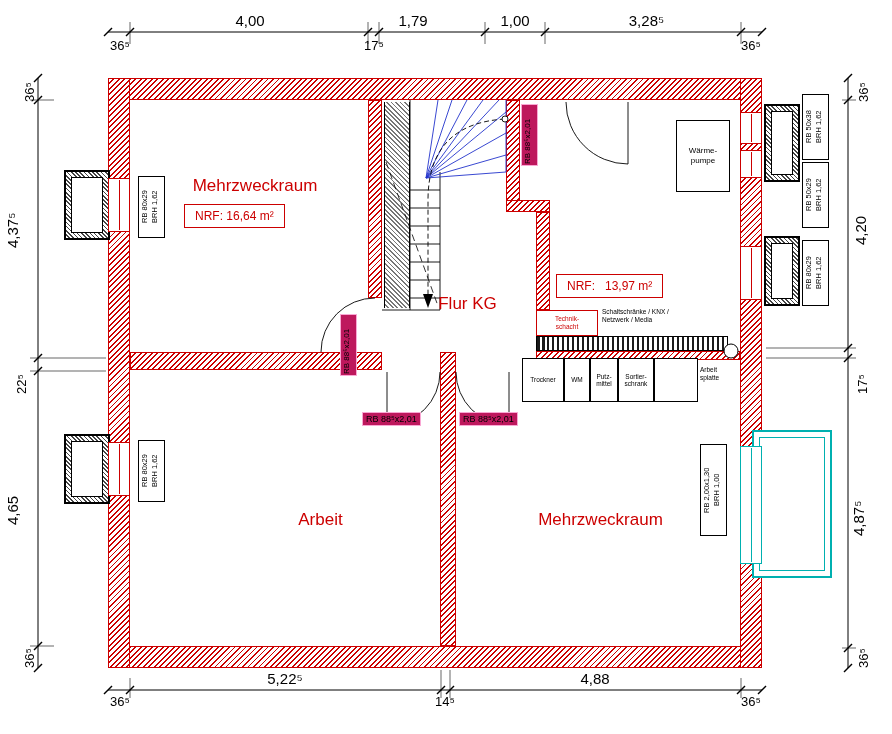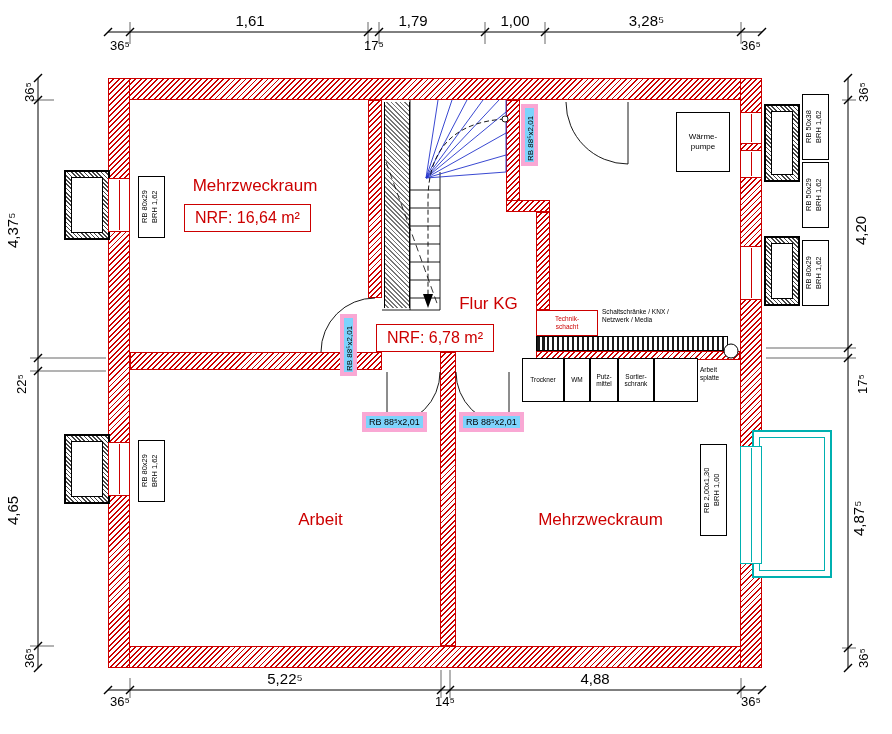--- a/index.html
+++ b/index.html
@@ -12,25 +12,25 @@
 .blackband{position:absolute;border:1px solid #000;background:repeating-linear-gradient(90deg,#1a1a1a 0 2.5px,#fff 2.5px 5px)}
 .lightwell{position:absolute;border:2px solid #000;background:repeating-linear-gradient(45deg,#fff 0 1.8px,#444 1.8px 3px)}
 .lw-in{position:absolute;left:5px;top:5px;right:5px;bottom:5px;background:#fff;border:1px solid #000}
 .lightwell.teal{border-color:#00b0b0;background:#fff}
 .lightwell.teal .lw-in{border:1px solid #00b0b0}
 .window{position:absolute;background:#fff;border:1px solid #c00}
 .window i{position:absolute;left:50%;top:1px;bottom:1px;width:1px;background:#c00}
 .window.teal{border-color:#00b0b0}
 .window.teal i{background:#00b0b0}
 .roomname{position:absolute;color:#cc0000;font-size:17px;text-align:center;white-space:nowrap}
-.nrf{position:absolute;color:#cc0000;font-size:16px;border:1.4px solid #cc0000;background:rgba(255,255,255,.93);padding:4px 10px;white-space:pre}
+.nrf{position:absolute;color:#cc0000;font-size:12px;border:1.4px solid #cc0000;background:rgba(255,255,255,.93);padding:4px 10px;white-space:pre}
 .dim{position:absolute;font-size:15px;text-align:center;white-space:nowrap}
 .dims{position:absolute;font-size:13px;text-align:center;white-space:nowrap}
 .vt{writing-mode:vertical-rl;transform:rotate(180deg);text-align:center}
-.dlabel{position:absolute;font-size:9px;line-height:1.15;border:4px solid #f9a8d4;background:#7dd3fc;padding:1px 3px;white-space:nowrap}
+.dlabel{position:absolute;font-size:9px;line-height:1.15;border:1px solid #f9a8d4;background:#be185d;padding:1px 3px;white-space:nowrap}
 .dlabel.v{writing-mode:vertical-rl;transform:rotate(180deg);font-size:8px;padding:1px}
 .wlabel{position:absolute;border:1px solid #000;background:#fff;font-size:7.5px;line-height:1.3;text-align:center;padding:1px}
 .wlabel.v{writing-mode:vertical-rl;transform:rotate(180deg)}
 .eqbox{position:absolute;border:1px solid #000;background:#fff;font-size:8px;line-height:1.25;text-align:center;display:flex;flex-direction:column;align-items:center;justify-content:center}
 .tsbox{position:absolute;border:1px solid #c00;background:#fff;color:#c00;font-size:6.5px;line-height:1.2;text-align:center;display:flex;flex-direction:column;align-items:center;justify-content:center}
 .appl{position:absolute;border:1px solid #000;background:#fff;font-size:6.5px;line-height:1.15;text-align:center;display:flex;flex-direction:column;align-items:center;justify-content:center}
 .tinytext{position:absolute;font-size:6.5px;line-height:1.25}
 svg.lines{position:absolute;left:0;top:0}
 </style>
 </head>
@@ -188,29 +188,29 @@
     <g stroke="#000" stroke-width="0.9" fill="none">
       <rect x="661" y="365" width="30" height="24" rx="2"></rect>
       <circle cx="674" cy="377" r="6"></circle>
       <circle cx="687" cy="369" r="1.5"></circle>
     </g>
   </svg>
 
   <div class="roomname" style="left:170px;top:176px;width:170px">Mehrzweckraum</div>
   <div class="nrf" style="left:184px;top:204px">NRF: 16,64 m²</div>
 
-
-  <div class="roomname" style="left:426px;top:294px;width:125px">Flur KG</div>
-  <div class="nrf" style="left:376px;top:324px">NRF: 6,78 m²</div>
+  <div class="nrf" style="left:556px;top:274px">NRF:   13,97 m²</div>
+
+  <div class="roomname" style="left:405px;top:294px;width:125px">Flur KG</div>
 
   <div class="roomname" style="left:258px;top:510px;width:125px">Arbeit</div>
 
   <div class="roomname" style="left:518px;top:510px;width:165px">Mehrzweckraum</div>
 
-  <div class="eqbox" style="left:676px;top:112px;width:54px;height:60px">
+  <div class="eqbox" style="left:676px;top:120px;width:54px;height:72px">
     <div>Wärme-</div>
     <div>pumpe</div>
   </div>
   <div class="tsbox" style="left:536px;top:310px;width:62px;height:26px">
     <div>Technik-</div>
     <div>schacht</div>
   </div>
   <div class="tinytext" style="left:602px;top:308px;width:118px">
     <div>Schaltschränke / KNX /</div>
     <div>Netzwerk / Media</div>
@@ -259,21 +259,21 @@
   </div>
   <div class="wlabel v" style="left:802px;top:240px;width:27px;height:66px">
     <div>RB 80x29</div>
     <div>BRH 1,62</div>
   </div>
   <div class="wlabel v" style="left:700px;top:444px;width:27px;height:92px">
     <div>RB 2,00x1,30</div>
     <div>BRH 1,00</div>
   </div>
 
-  <div class="dim" style="left:180px;top:12px;width:140px">1,61</div>
+  <div class="dim" style="left:180px;top:12px;width:140px">4,00</div>
   <div class="dim" style="left:368px;top:12px;width:90px">1,79</div>
   <div class="dim" style="left:480px;top:12px;width:70px">1,00</div>
   <div class="dim" style="left:584px;top:12px;width:125px">3,28⁵</div>
   <div class="dims" style="left:100px;top:38px;width:40px">36⁵</div>
   <div class="dims" style="left:354px;top:38px;width:40px">17⁵</div>
   <div class="dims" style="left:731px;top:38px;width:40px">36⁵</div>
 
   <div class="dim" style="left:220px;top:670px;width:130px">5,22⁵</div>
   <div class="dim" style="left:530px;top:670px;width:130px">4,88</div>
   <div class="dims" style="left:100px;top:694px;width:40px">36⁵</div>

